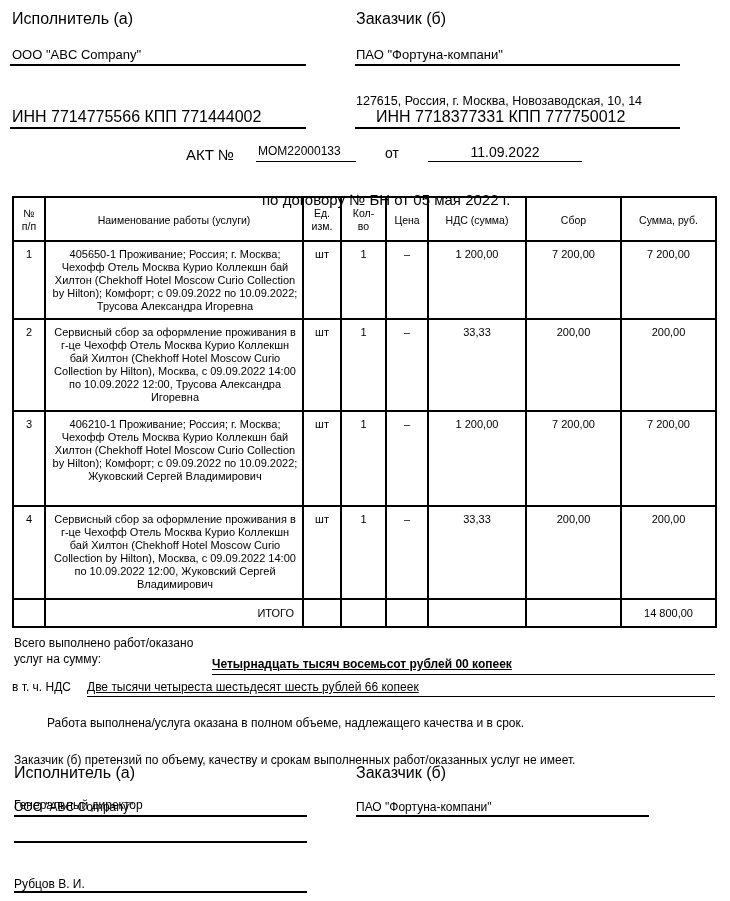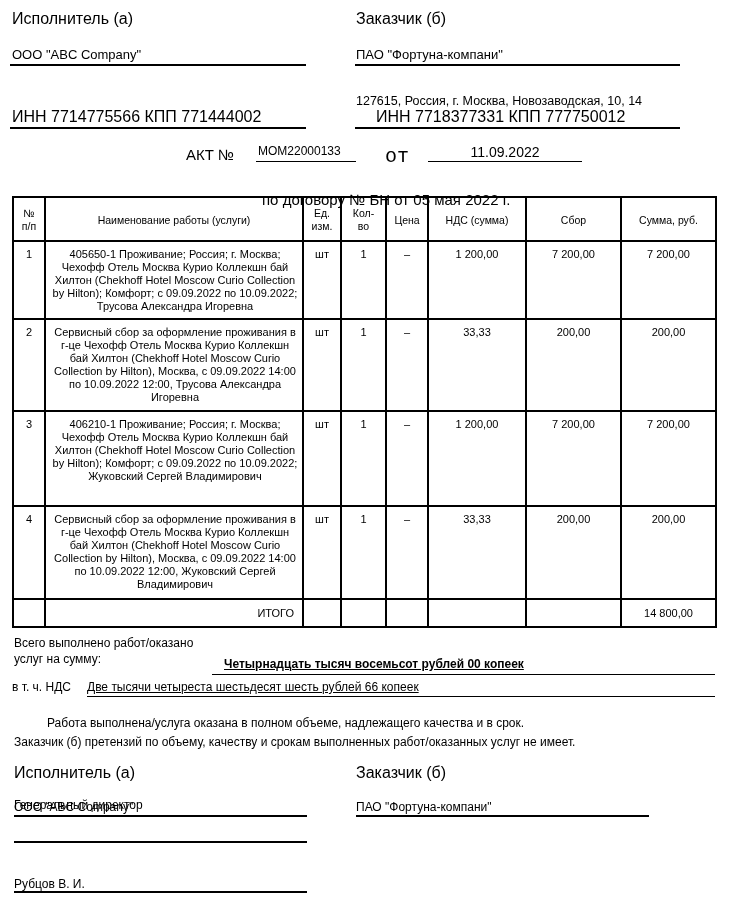--- a/index.html
+++ b/index.html
@@ -38,21 +38,21 @@
 <div class="abs party-title" style="left:356px; top:10px;">Заказчик (б)</div>
 <div class="abs party-name" style="left:356px; top:47px;">ПАО "Фортуна-компани"</div>
 <div class="uline" style="left:355px; top:64px; width:325px;"></div>
 <div class="abs addr" style="left:356px; top:94px;">127615, Россия, г. Москва, Новозаводская, 10, 14</div>
 <div class="abs inn" style="left:356px; top:108px;margin-left:20px;">ИНН 7718377331 КПП 777750012</div>
 <div class="uline" style="left:355px; top:127px; width:325px;"></div>
 
 <div class="abs act" style="left:186px; top:146px;">АКТ №</div>
 <div class="abs act" style="left:258px; top:144px; font-size:12px;">MOM22000133</div>
 <div class="uline" style="left:256px; top:161px; width:100px; border-top-width:1px;"></div>
-<div class="abs act" style="left:385px; top:145px; font-size:20px;font-family:Liberation Mono, monospace;">от</div>
+<div class="abs act" style="left:385px; top:145px; font-size:14px;">от</div>
 <div class="abs act" style="left:428px; top:144px; width:154px; text-align:center; font-size:14px;">11.09.2022</div>
 <div class="uline" style="left:428px; top:161px; width:154px; border-top-width:1px;"></div>
 <div class="abs act" style="left:262px; top:167px;margin-top:24px;">по договору № БН от 05 мая 2022 г.</div>
 
 <table class="items">
   <colgroup>
     <col style="width:32px">
     <col style="width:258px">
     <col style="width:38px">
     <col style="width:45px">
@@ -131,28 +131,28 @@
       <td></td>
       <td></td>
       <td></td>
       <td class="c">14 800,00</td>
     </tr>
   </tbody>
 </table>
 
 <div class="abs small" style="left:14px; top:636px;">Всего выполнено работ/оказано</div>
 <div class="abs small" style="left:14px; top:652px;">услуг на сумму:</div>
-<div class="abs small bold" style="left:212px; top:657px; text-decoration:underline;margin-left:12px;">Четырнадцать тысяч восемьсот рублей 00 копеек</div>
+<div class="abs small bold" style="left:212px; top:657px; text-decoration:underline;">Четырнадцать тысяч восемьсот рублей 00 копеек</div>
 <div class="uline" style="left:212px; top:674px; width:503px; border-top-width:1.5px;"></div>
 <div class="abs small" style="left:12px; top:680px;">в т. ч. НДС</div>
 <div class="abs small" style="left:87px; top:680px; text-decoration:underline;">Две тысячи четыреста шестьдесят шесть рублей 66 копеек</div>
 <div class="uline" style="left:87px; top:696px; width:628px; border-top-width:1.5px;"></div>
 
 <div class="abs small" style="left:47px; top:716px;">Работа выполнена/услуга оказана в полном объеме, надлежащего качества и в срок.</div>
-<div class="abs small" style="left:14px; top:735px;">Заказчик (б) претензий по объему, качеству и срокам выполненных работ/оказанных услуг не имеет.</div>
+<div class="abs small" style="left:14px; top:753px;">Заказчик (б) претензий по объему, качеству и срокам выполненных работ/оказанных услуг не имеет.</div>
 
 <div class="abs party-title" style="left:14px; top:764px;">Исполнитель (а)</div>
 <div class="abs party-title" style="left:356px; top:764px;">Заказчик (б)</div>
 
 <div class="abs small" style="left:14px; top:800px;">ООО "ABC Company"</div>
 <div class="uline" style="left:14px; top:815px; width:293px;"></div>
 <div class="abs small" style="left:356px; top:800px;">ПАО "Фортуна-компани"</div>
 <div class="uline" style="left:356px; top:815px; width:293px;"></div>
 
 <div class="abs small" style="left:14px; top:798px;">Генеральный директор</div>

